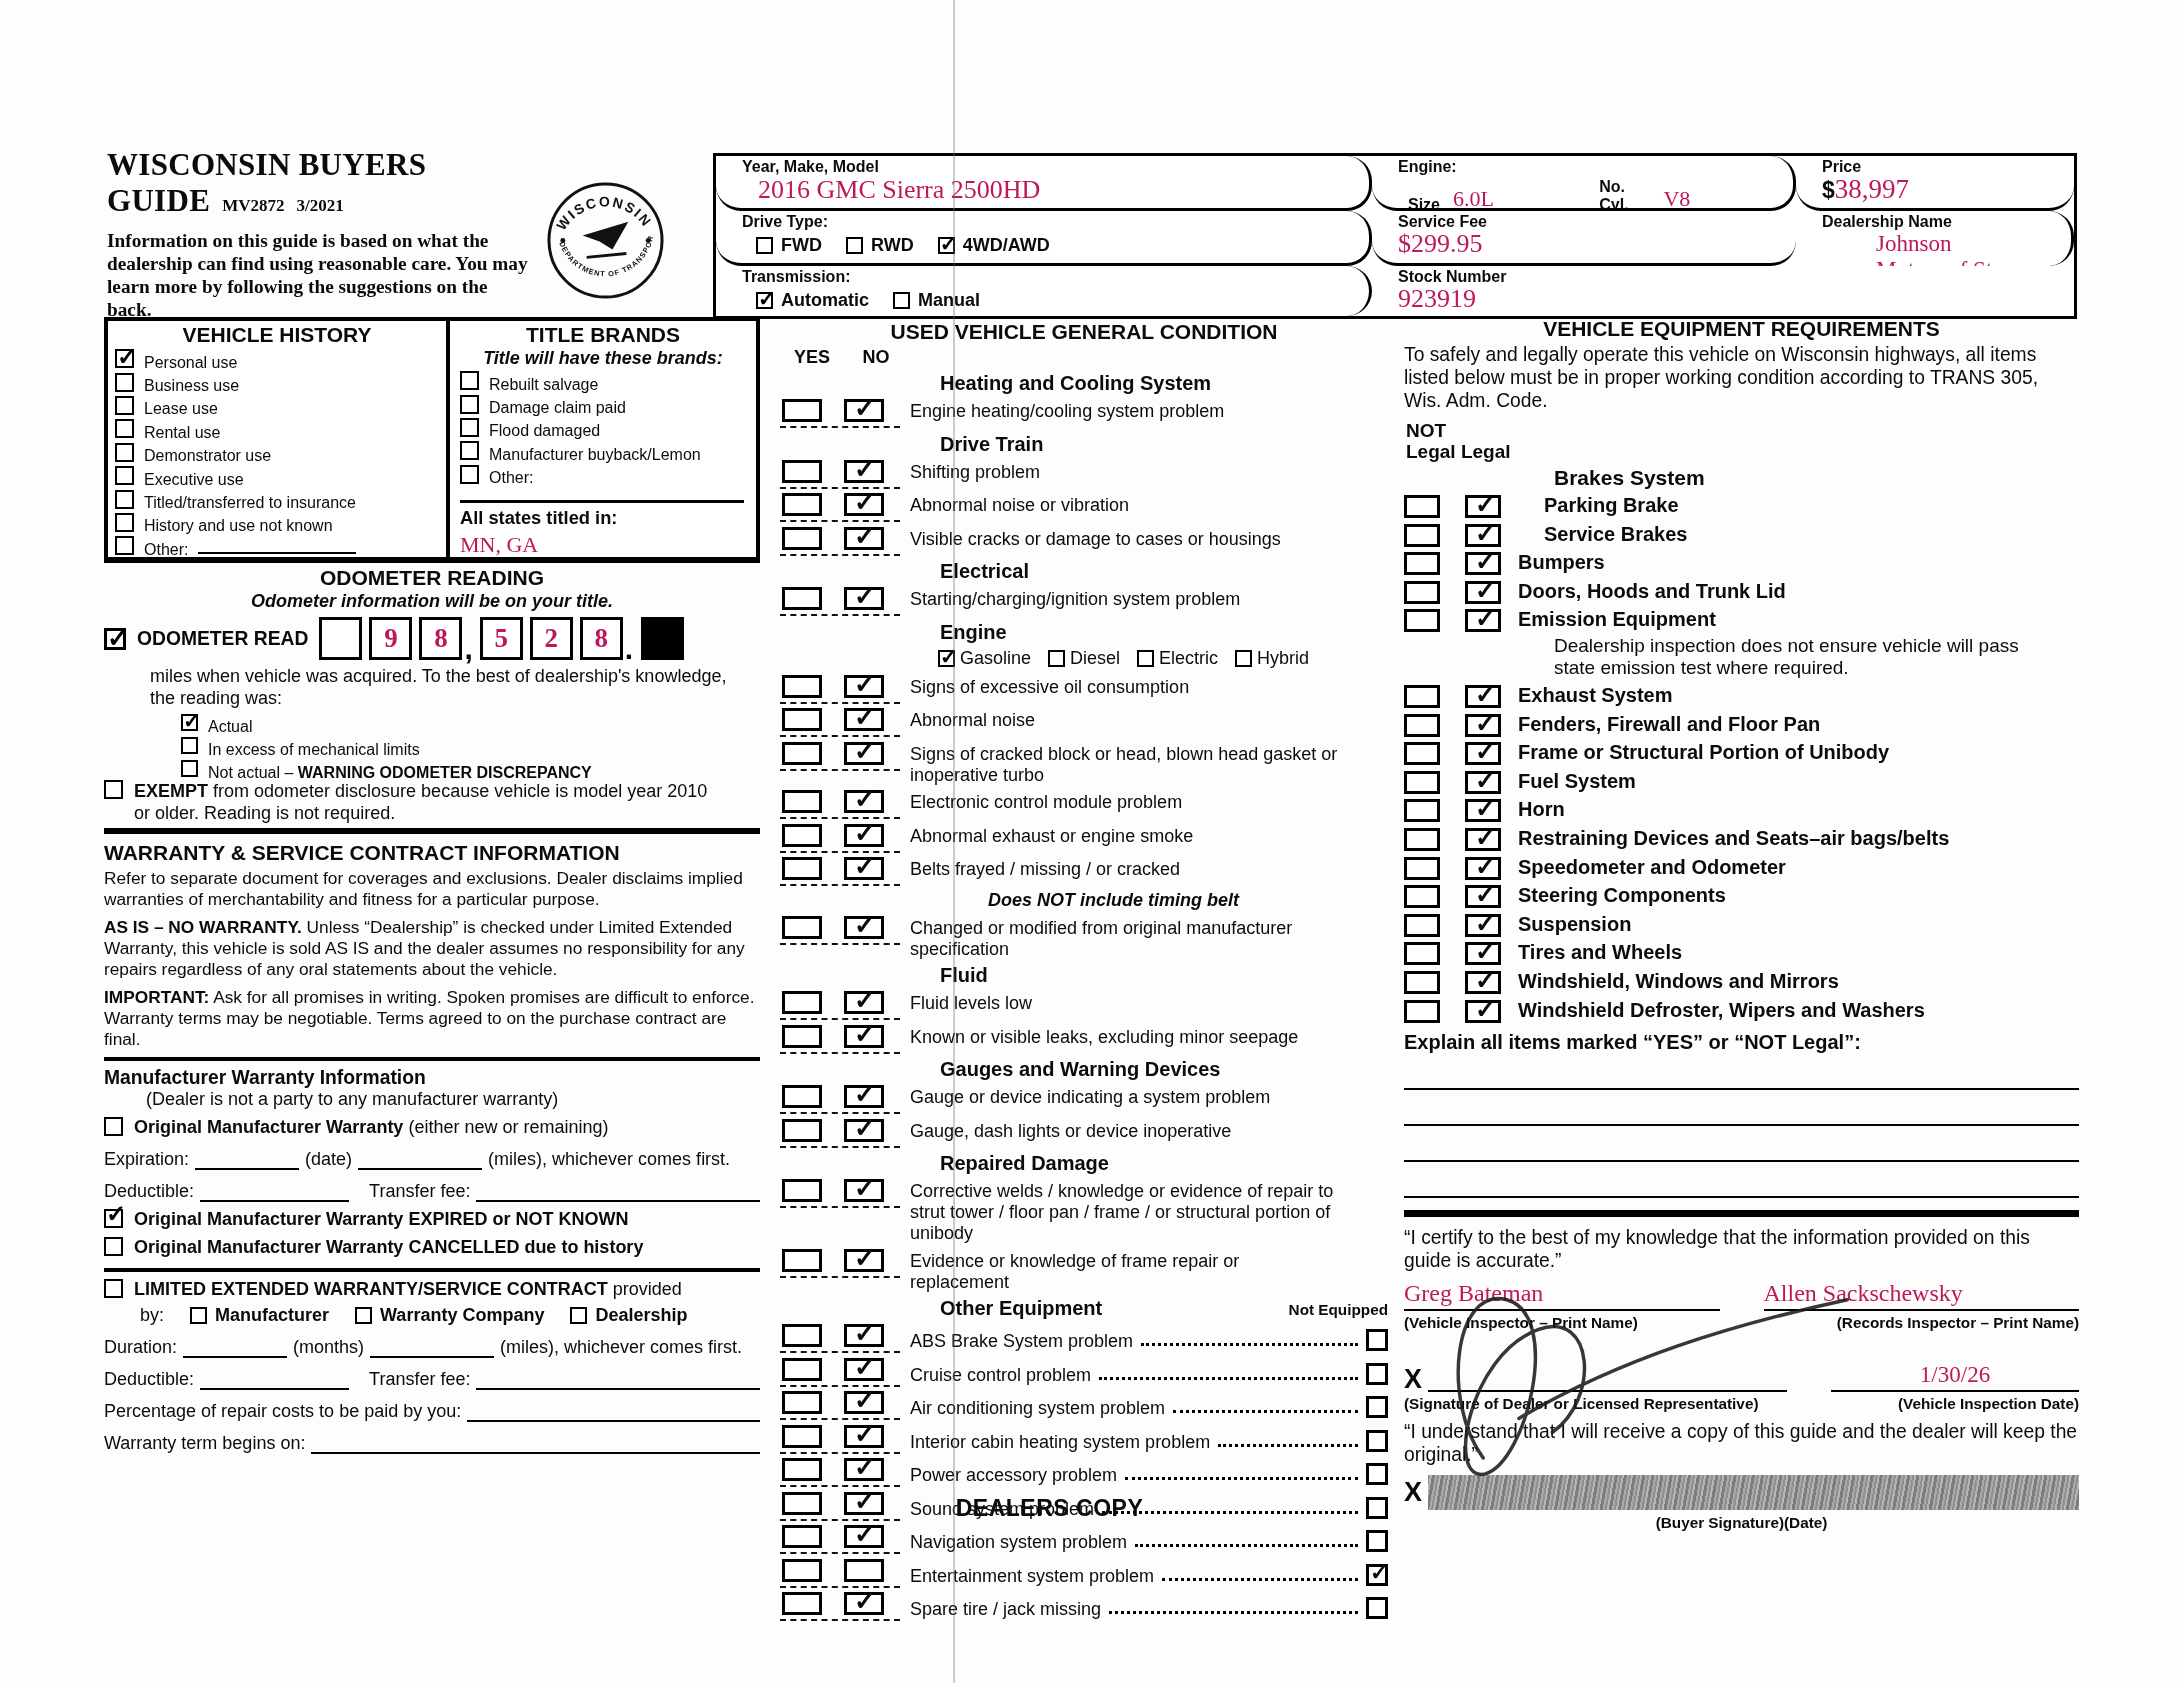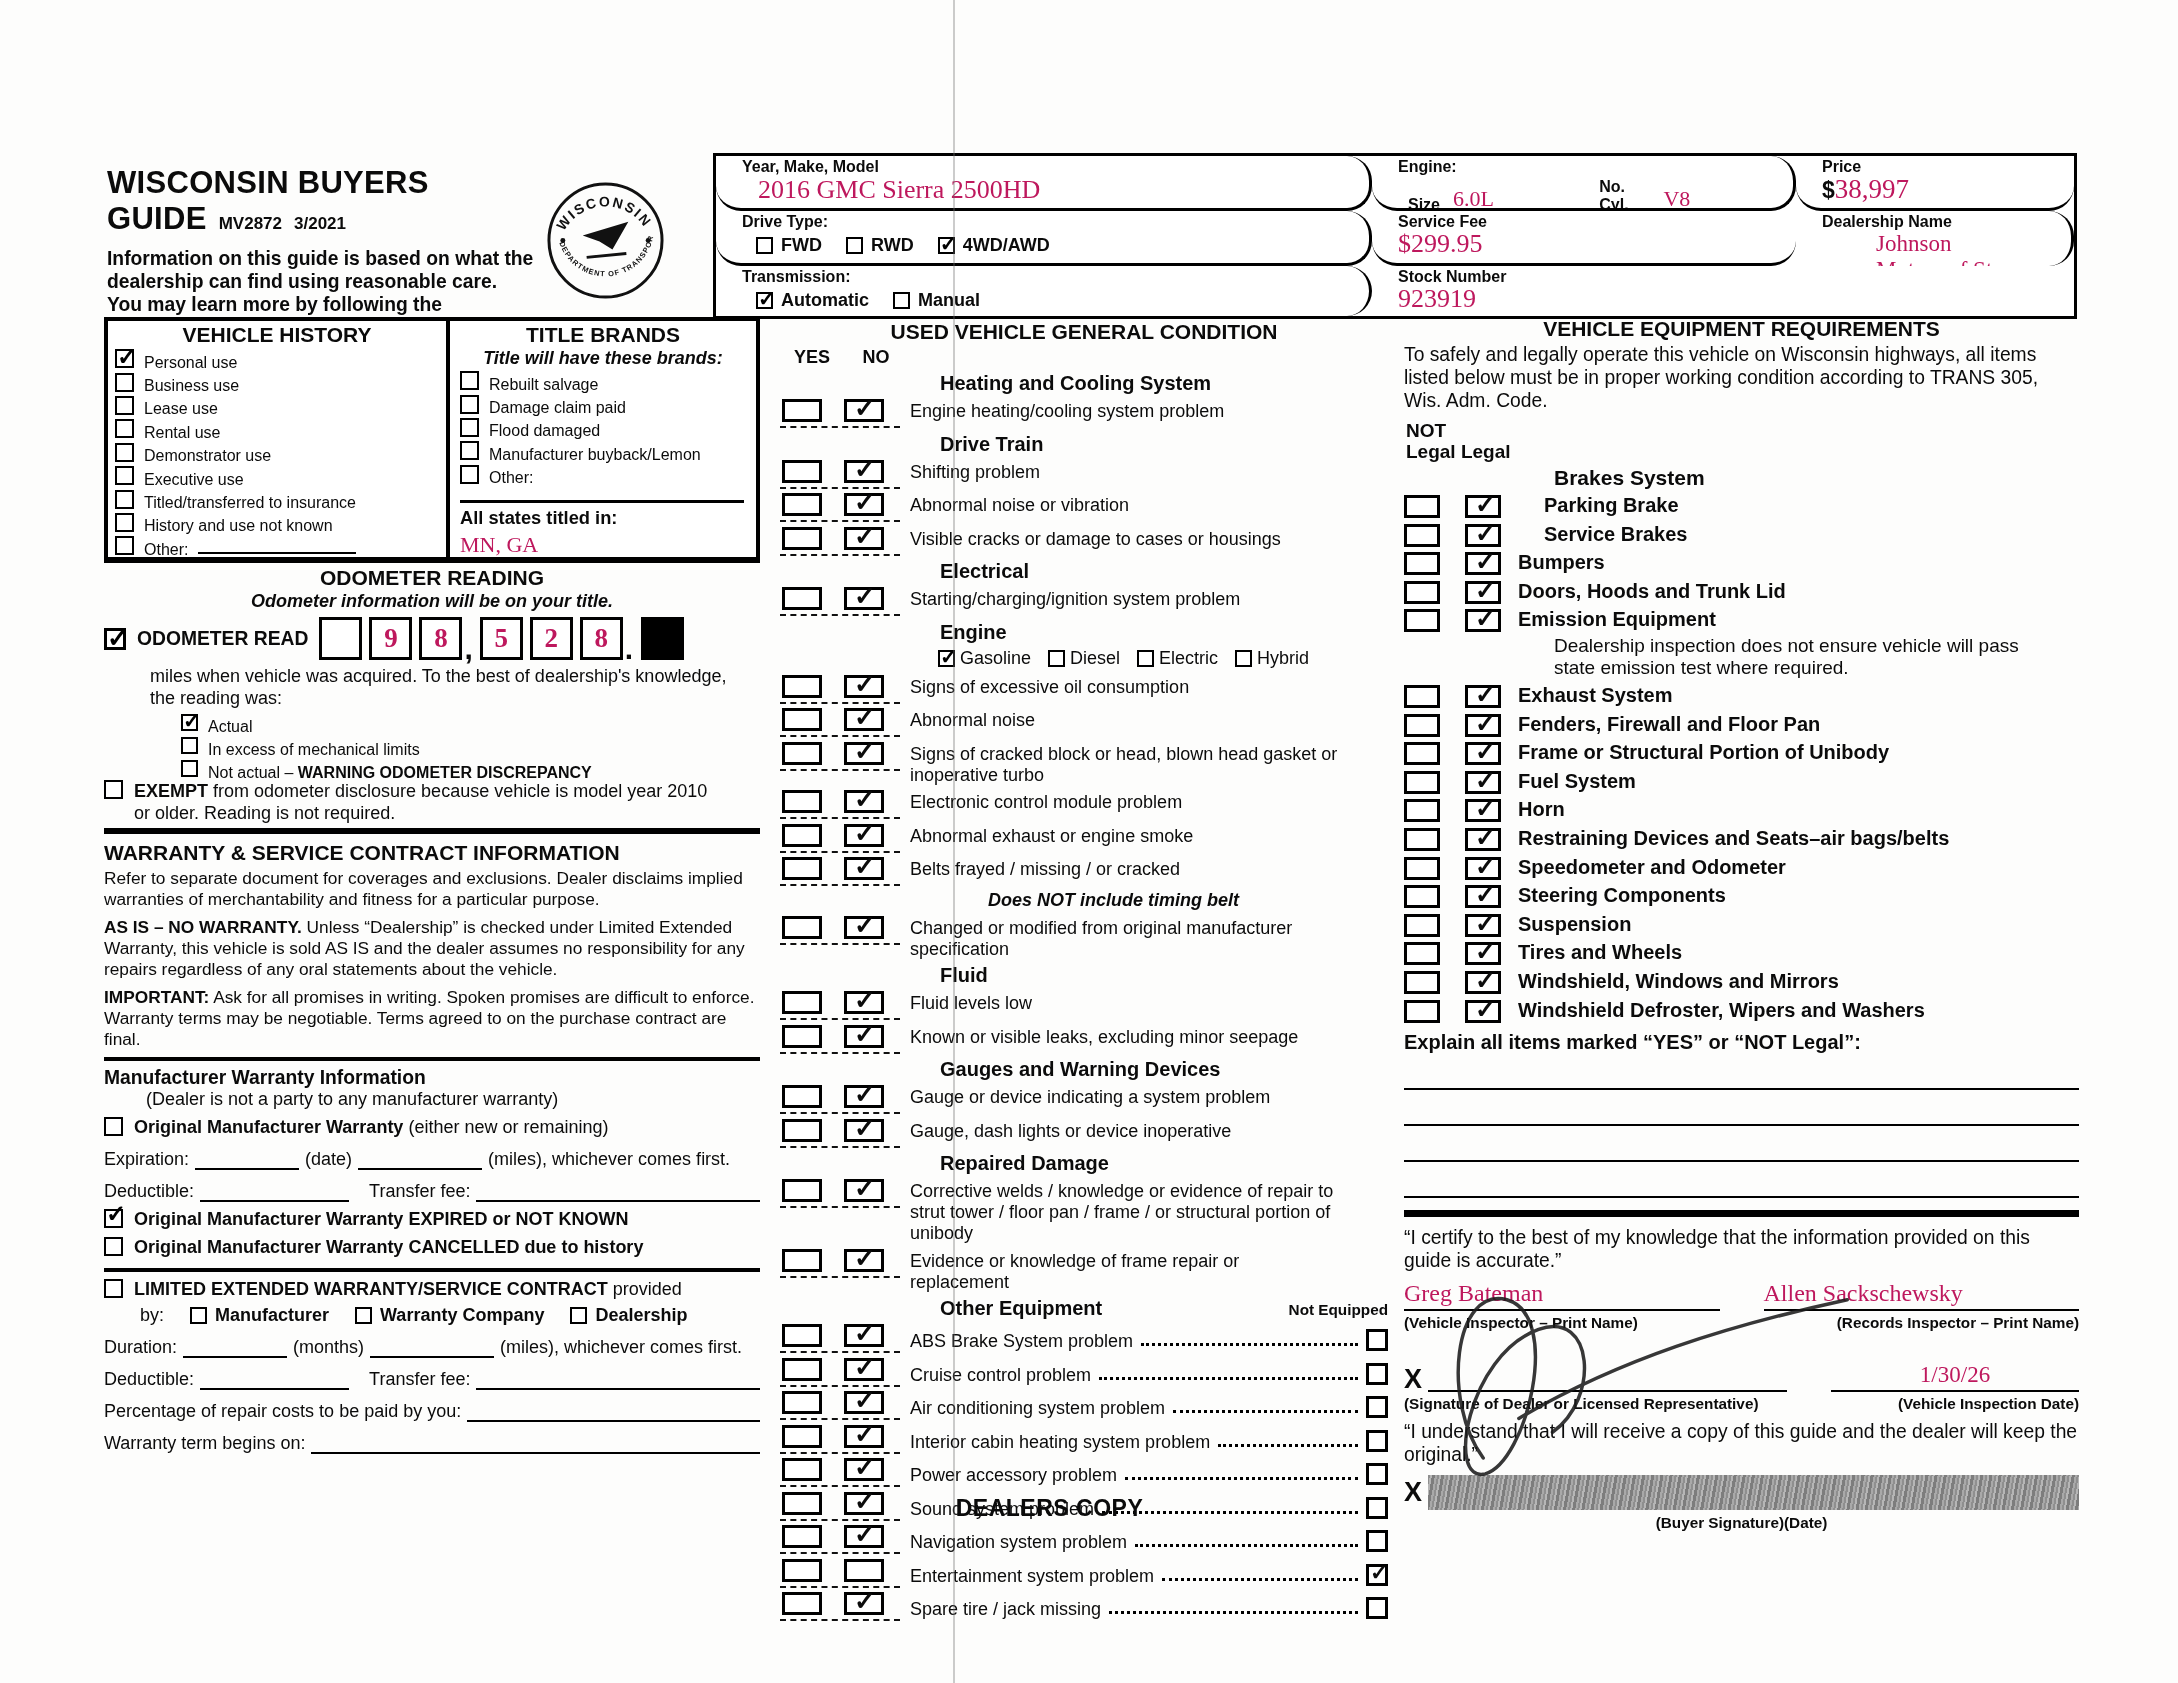--- a/index.html
+++ b/index.html
@@ -4,21 +4,21 @@
 <style>
   html,body { margin:0; padding:0; background:#e8e8e8; }
   .page {
     position:relative; width:2178px; height:1683px; background:#fdfdfc;
     font-family:"Liberation Sans", sans-serif; color:#0b0b0b; overflow:hidden;
   }
   * { box-sizing:border-box; }
   .fold { position:absolute; left:953px; top:0; width:2px; height:1683px; background:rgba(110,110,110,.35); z-index:1; }
 
   
-  .hdr-left { position:absolute; left:107px; top:165px; width:446px; }
+  .hdr-left { position:absolute; left:107px; top:147px; width:446px;font-family:Liberation Serif, serif; }
   .main-title { font-size:31px; font-weight:bold; letter-spacing:0.3px; }
   .form-no { font-size:17px; font-weight:bold; margin-left:12px; }
   .intro { margin:10px 0 0; font-size:19.3px; line-height:23px; font-weight:bold; width:428px; }
   .seal { position:absolute; left:543px; top:178px; width:125px; height:125px; }
 
   .info-table {
     position:absolute; left:713px; top:153px; width:1364px; height:166px;
     border:3px solid #000; display:grid;
     grid-template-columns:656px 424px 1fr; grid-template-rows:55px 55px 1fr; background:#fff;
   }

